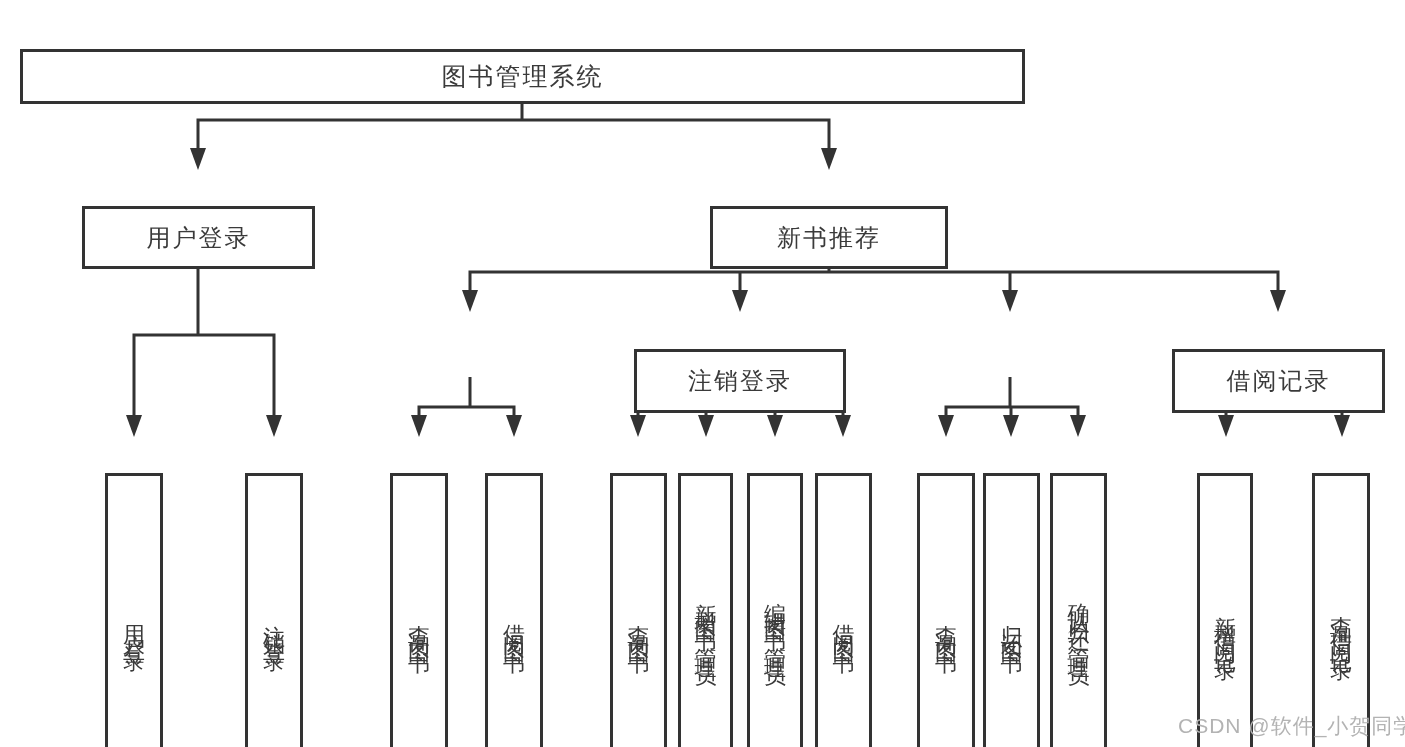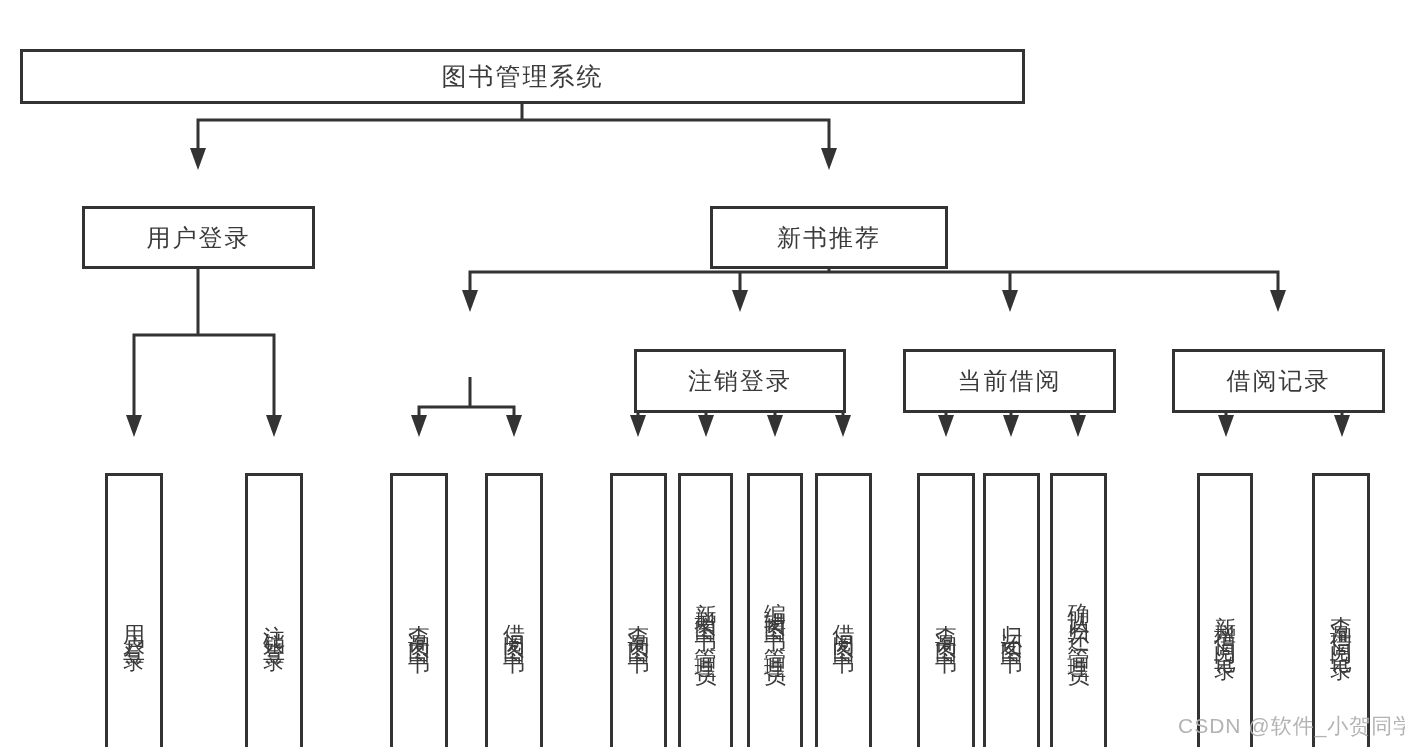--- a/index.html
+++ b/index.html
@@ -114,21 +114,20 @@
       <polygon points="1342,437 1334,415 1350,415"></polygon>
     </g>
   </svg>
 
   <div class="box h title" style="left:20px;top:13px;width:1005px;height:55px">图书管理系统</div>
 
   <div class="box h" style="left:82px;top:170px;width:233px;height:63px">用户登录</div>
   <div class="box h" style="left:710px;top:170px;width:238px;height:63px">新书推荐</div>
 
   <div class="box h" style="left:634px;top:313px;width:212px;height:64px">注销登录</div>
-  <div class="box h" style="left:903px;top:313px;width:213px;height:64px">当前借阅</div>
   <div class="box h" style="left:1172px;top:313px;width:213px;height:64px">借阅记录</div>
 
   <div class="box v" style="left:105px;top:437px;width:58px;height:298px">用户登录</div>
   <div class="box v" style="left:245px;top:437px;width:58px;height:298px">注销登录</div>
 
   <div class="box v" style="left:390px;top:437px;width:58px;height:298px">查询图书</div>
   <div class="box v" style="left:485px;top:437px;width:58px;height:298px">借阅图书</div>
 
   <div class="box v" style="left:610px;top:437px;width:57px;height:298px">查询图书</div>
   <div class="box v" style="left:678px;top:437px;width:55px;height:298px">新增图书（管理员）</div>

